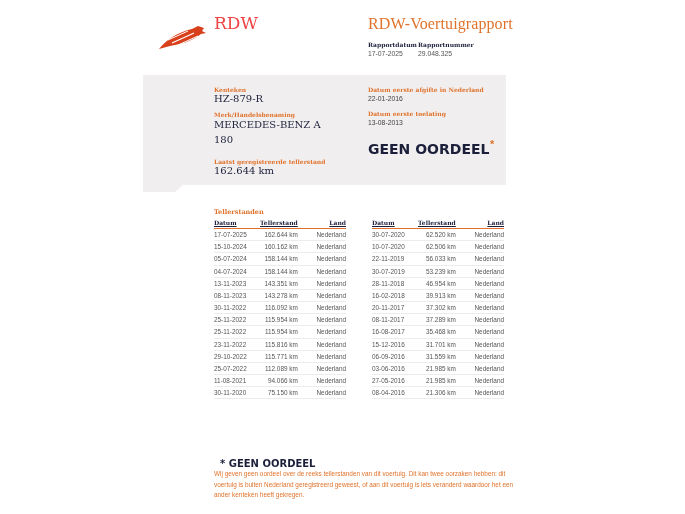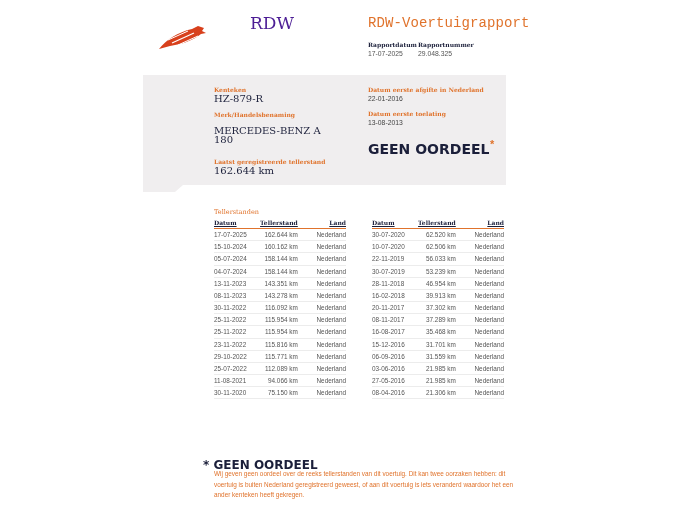--- a/index.html
+++ b/index.html
@@ -1,43 +1,43 @@
 <!DOCTYPE html>
 <html><head>
 <meta charset="utf-8">
 <style>
   html, body { margin: 0; padding: 0; background: #ffffff; }
   body { width: 685px; height: 514px; position: relative; overflow: hidden; font-family: "Liberation Sans", sans-serif; }
   .logo { position: absolute; left: 158px; top: 24px; width: 50px; height: 26px; }
-  .brand { position: absolute; left: 214px; top: 13px; font-family: "DejaVu Serif", serif; font-size: 17px; color: #4c1d95; margin-left: 36px; }
-  .report-title { position: absolute; left: 368px; top: 15px; font-family: Liberation Mono, monospace; font-size: 14px; color: #e0732c; letter-spacing: 0.1px; }
+  .brand { position: absolute; left: 214px; top: 13px; font-family: "DejaVu Serif", serif; font-size: 17px; color: #ef4444; }
+  .report-title { position: absolute; left: 368px; top: 15px; font-family: Liberation Serif, serif; font-size: 16px; color: #e0732c; letter-spacing: 0.1px; }
   .meta { position: absolute; top: 41px; font-size: 7px; }
   .meta .lbl { font-family: "DejaVu Serif", serif; font-weight: bold; color: #1b1f3a; font-size: 6px; }
   .meta .val { color: #555; margin-top: 2px; font-size: 6.8px; }
   .meta-date { left: 368px; }
   .meta-num { left: 418px; }
 
   .panel { position: absolute; left: 143px; top: 75px; width: 363px; height: 110px; background: #f0eeef; }
   .panel-tab { position: absolute; left: 143px; top: 185px; width: 40px; height: 7px; background: #f0eeef; clip-path: polygon(0 0, 100% 0, 80% 100%, 0 100%); }
   .fld-lbl { position: absolute; font-family: "DejaVu Serif", serif; font-weight: bold; font-size: 6px; color: #e0732c; }
   .fld-big { position: absolute; font-family: "DejaVu Serif", serif; font-size: 10px; color: #1b1f3a; }
   .fld-small { position: absolute; font-size: 6.8px; color: #444; }
   .verdict { position: absolute; left: 368px; top: 141px; font-family: "DejaVu Sans", sans-serif; font-weight: bold; font-size: 14px; color: #1b1f3a; }
   .star { position: absolute; left: 490px; top: 138px; color: #e0732c; font-size: 11px; font-weight: bold; }
 
-  .sec-title { position: absolute; left: 214px; top: 208px; font-family: "DejaVu Serif", serif; font-weight: normal; font-size: 6.5px; color: #e0732c; }
+  .sec-title { position: absolute; left: 214px; top: 208px; font-family: "DejaVu Serif", serif; font-weight: bold; font-size: 6.5px; color: #e0732c; }
   table.readings { position: absolute; top: 218px; border-collapse: collapse; width: 132px; font-size: 6.4px; }
   table.readings th { font-family: "DejaVu Serif", serif; font-weight: bold; color: #1b1f3a; font-size: 6px; text-align: left; padding: 1px 0 2px 0; border-bottom: 1px solid #e0732c; text-decoration: underline; }
   table.readings td { color: #555; padding: 1.4px 0; height: 8.4px; border-bottom: 1px solid #ececec; }
   table.readings .r { text-align: right; }
   table.readings .c2 { padding-right: 14px; text-align: right; }
   .tbl-left { left: 214px; }
   .tbl-right { left: 372px; }
 
-  .foot-title { position: absolute; left: 203px; top: 458px; font-family: "DejaVu Sans", sans-serif; font-weight: bold; font-size: 12px; color: #1b1f3a; }
+  .foot-title { position: absolute; left: 220px; top: 458px; font-family: "DejaVu Sans", sans-serif; font-weight: bold; font-size: 10px; color: #1b1f3a; }
   .foot-text { position: absolute; left: 214px; top: 469px; width: 300px; font-size: 6.4px; line-height: 10.5px; color: #e0732c; }
 </style>
 </head>
 <body>
 
 <svg class="logo" viewBox="0 0 50 26">
   <path d="M1 25 C8 16 20 8 34 5 L40 2 L46 4 L44 7 L48 9 L43 10 C38 14 30 18 22 20 L12 22 Z" fill="#d8401c"></path>
   <path d="M14 19 L36 9" stroke="#fff" stroke-width="1.2"></path>
   <path d="M20 21 L40 12" stroke="#fff" stroke-width="1"></path>
   <path d="M10 16 L30 7" stroke="#fff" stroke-width="1"></path>
@@ -52,21 +52,21 @@
   <div class="lbl">Rapportnummer</div>
   <div class="val">29.048.325</div>
 </div>
 
 <div class="panel"></div>
 <div class="panel-tab"></div>
 
 <div class="fld-lbl" style="left:214px;top:86px;">Kenteken</div>
 <div class="fld-big" style="left:214px;top:93px;">HZ-879-R</div>
 <div class="fld-lbl" style="left:214px;top:111px;">Merk/Handelsbenaming</div>
-<div class="fld-big" style="left:214px;top:119px;margin-top:6px;">MERCEDES-BENZ A</div>
+<div class="fld-big" style="left:214px;top:119px;">MERCEDES-BENZ A</div>
 <div class="fld-big" style="left:214px;top:134px;">180</div>
 <div class="fld-lbl" style="left:214px;top:158px;">Laatst geregistreerde tellerstand</div>
 <div class="fld-big" style="left:214px;top:165px;">162.644 km</div>
 
 <div class="fld-lbl" style="left:368px;top:86px;">Datum eerste afgifte in Nederland</div>
 <div class="fld-small" style="left:368px;top:95px;">22-01-2016</div>
 <div class="fld-lbl" style="left:368px;top:110px;">Datum eerste toelating</div>
 <div class="fld-small" style="left:368px;top:119px;">13-08-2013</div>
 <div class="verdict">GEEN OORDEEL</div>
 <div class="star">*</div>

